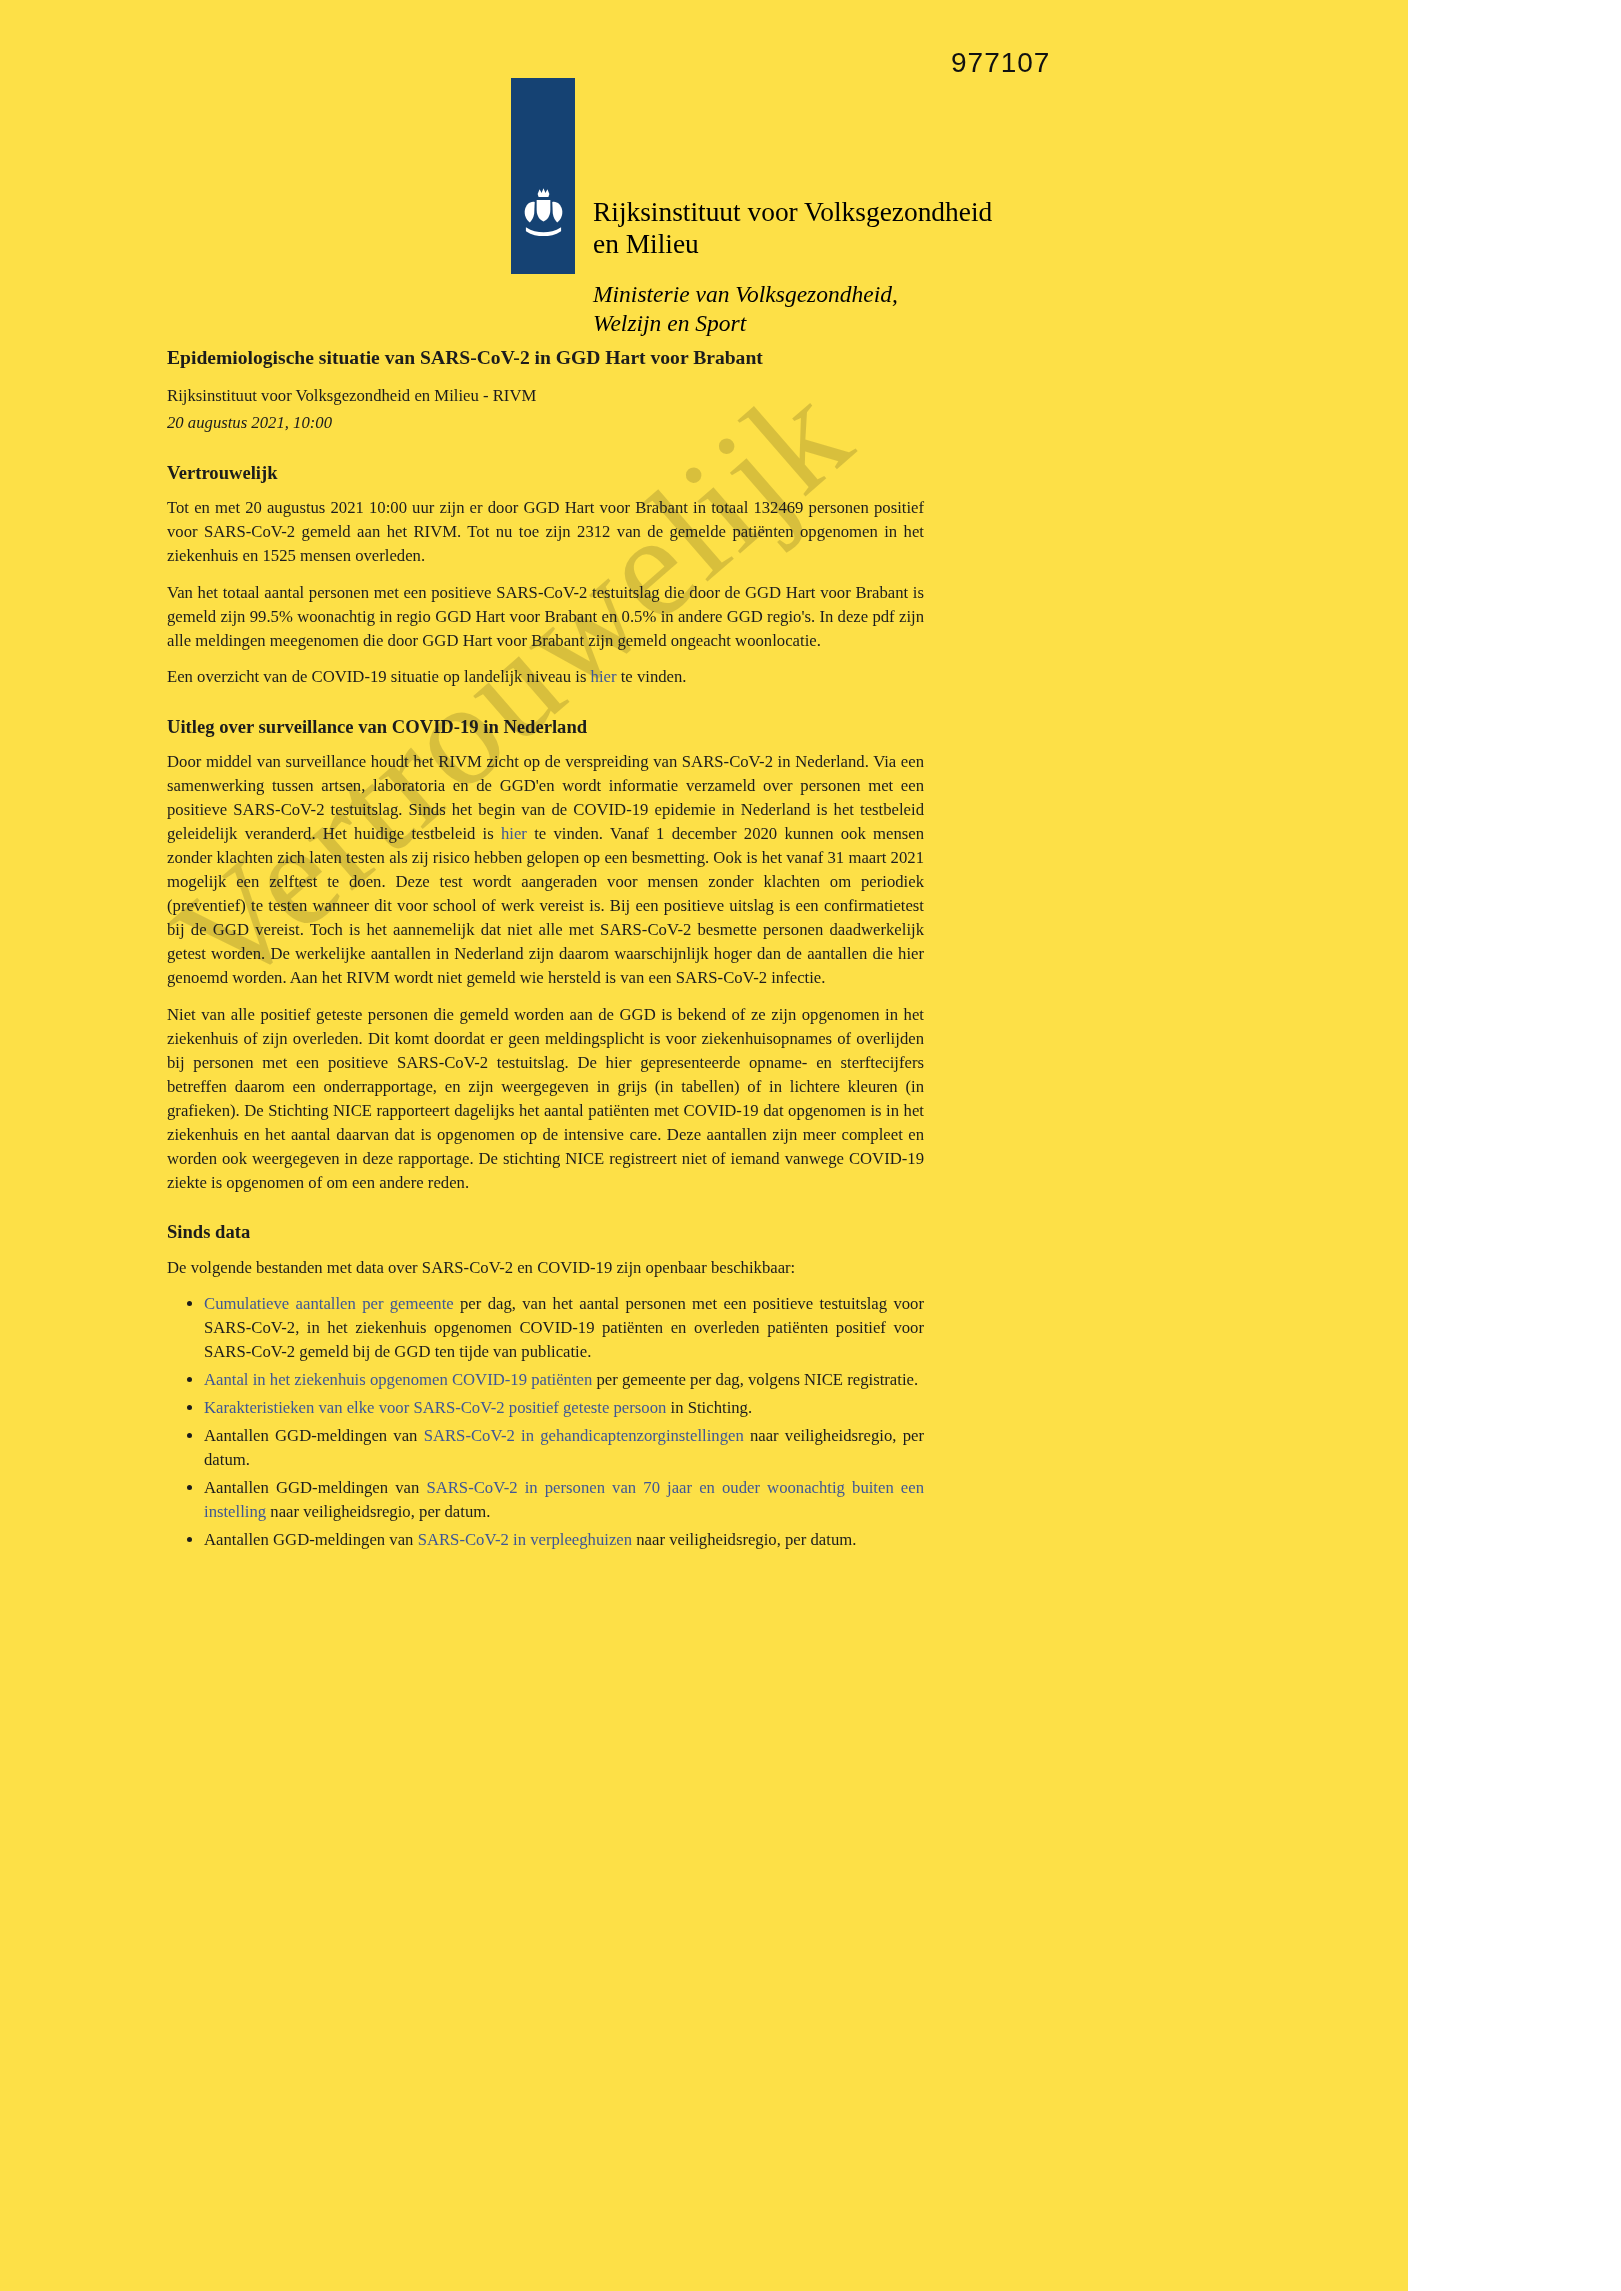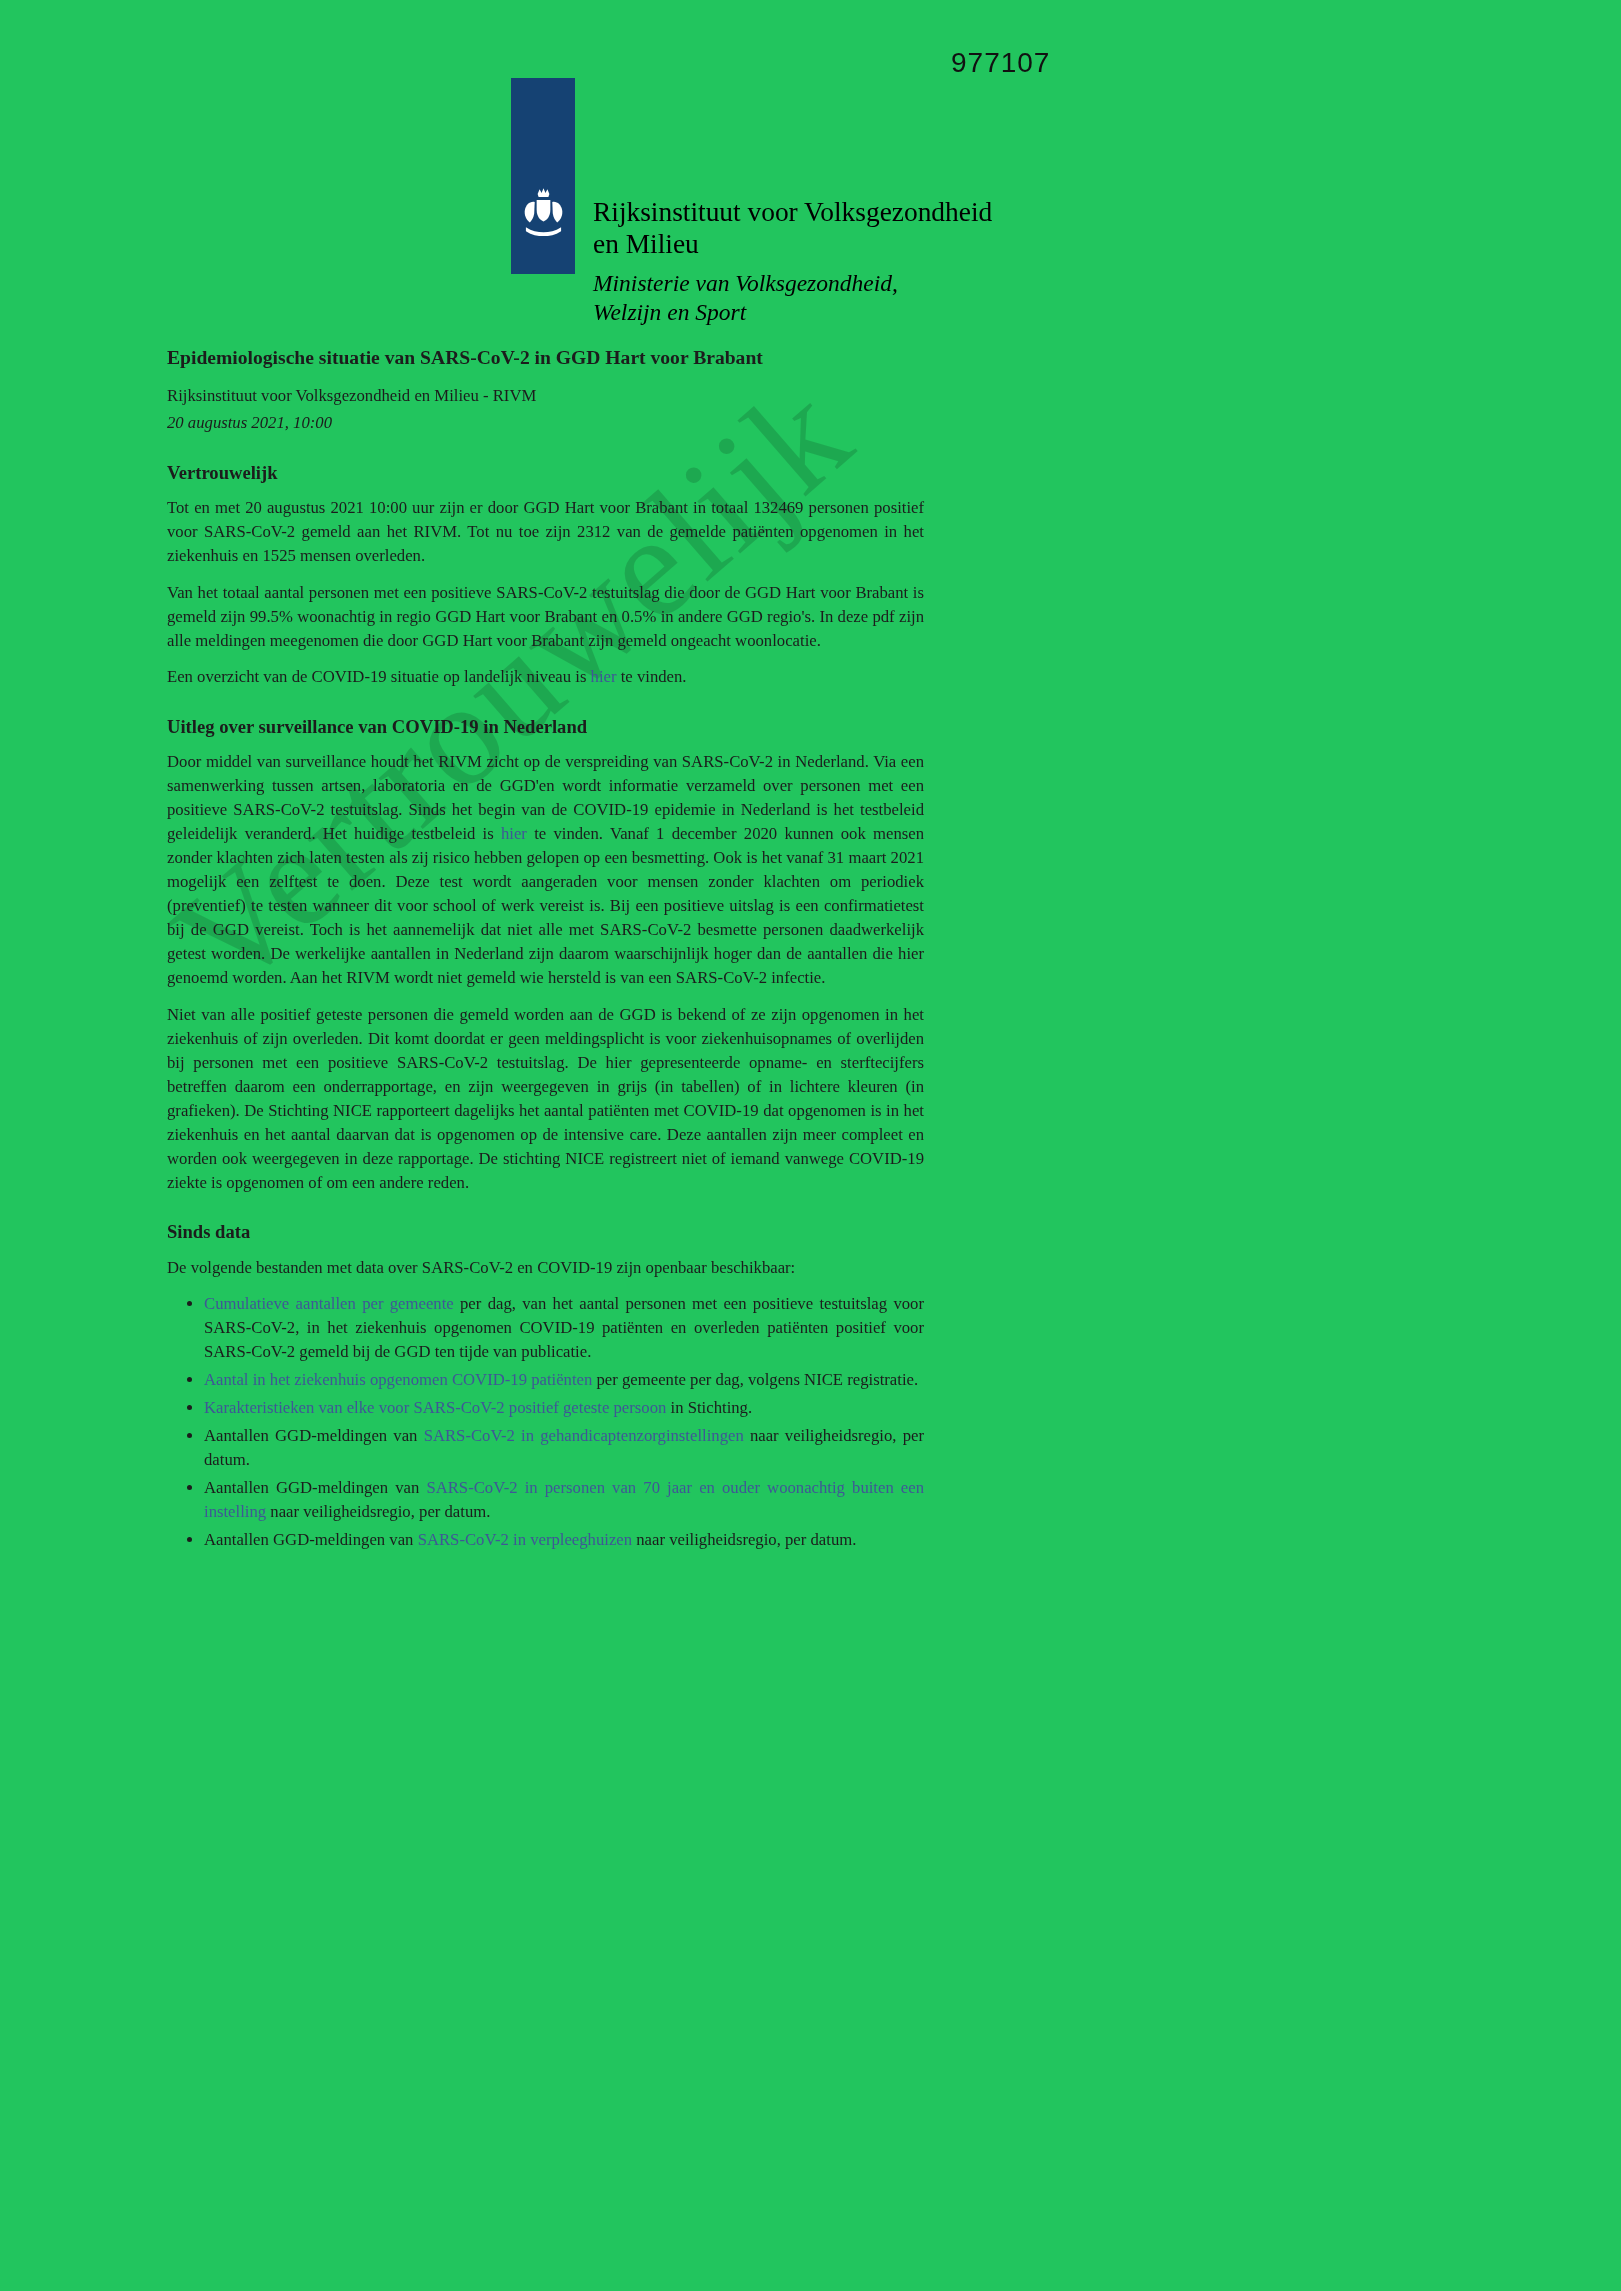--- a/index.html
+++ b/index.html
@@ -1,20 +1,20 @@
 <!DOCTYPE html>
 <html><head>
 <meta charset="utf-8">
 <style>
   html, body { margin: 0; padding: 0; background: #ffffff; }
   .page {
     position: relative;
-    width: 1621px;
+    width: 1408px;
     height: 2292px;
-    background: #22c55e;
+    background: #fde047;
     overflow: hidden;
     font-family: "Liberation Serif", serif;
     color: #1c1c1c;
   }
   .doc-number {
     position: absolute;
     left: 951px;
     top: 47px;
     font-family: "Liberation Sans", sans-serif;
     font-size: 28px;
@@ -34,21 +34,21 @@
     white-space: nowrap;
     z-index: 1;
     font-family: "Liberation Serif", serif;
   }
   .logo { position: absolute; left: 511px; top: 78px; z-index: 2; }
   .ribbon { position: absolute; left: 0; top: 0; width: 64px; height: 196px; background: #154273; }
   .crest { position: absolute; left: 10.8px; top: 110px; }
   .logo-text { position: absolute; left: 82px; top: 118px; white-space: nowrap; }
   .logo-org { font-size: 27.4px; line-height: 32px; color: #000000; }
   .logo-ministry { font-size: 23.5px; line-height: 29px; font-style: italic; color: #000000; }
-  .logo-ministry.first { margin-top: 9px; }
+  .logo-ministry.first { margin-top: 20px; }
   .content {
     position: absolute;
     left: 167px;
     top: 345px;
     width: 757px;
     z-index: 2;
     font-size: 16.7px;
     line-height: 24px;
   }
   .content h1 { font-size: 19.6px; line-height: 25.5px; font-weight: bold; margin: 0 0 13.7px 0; }

